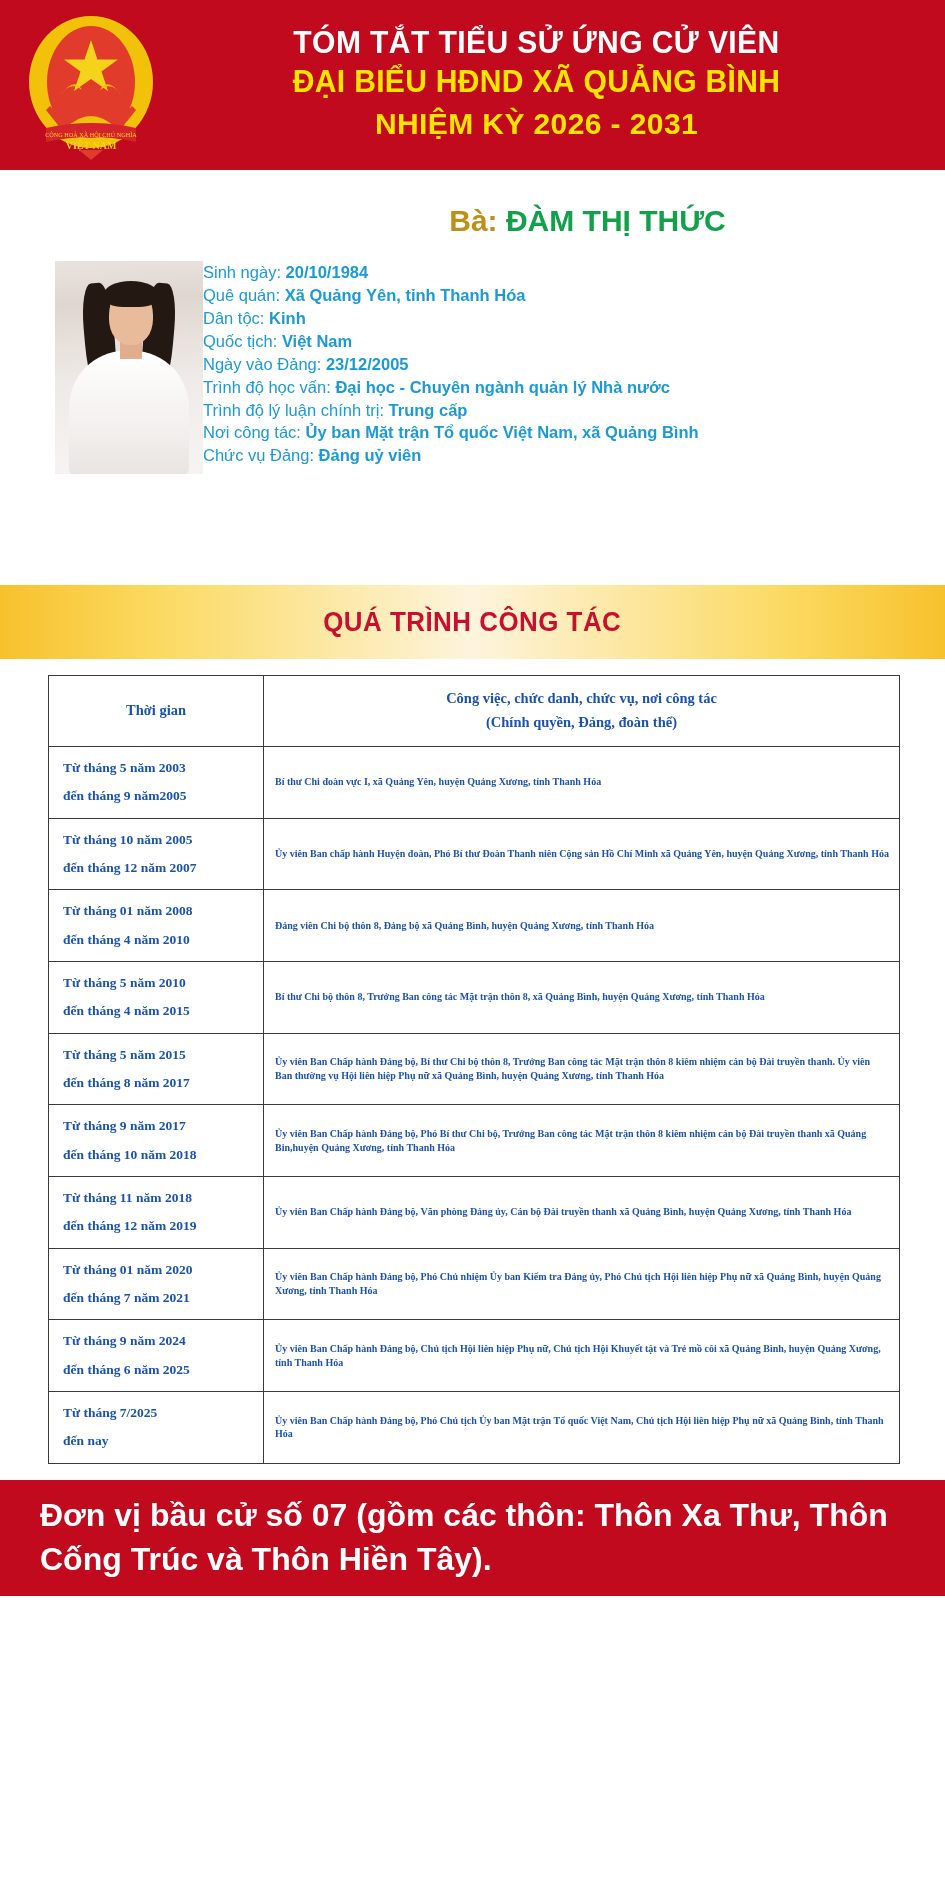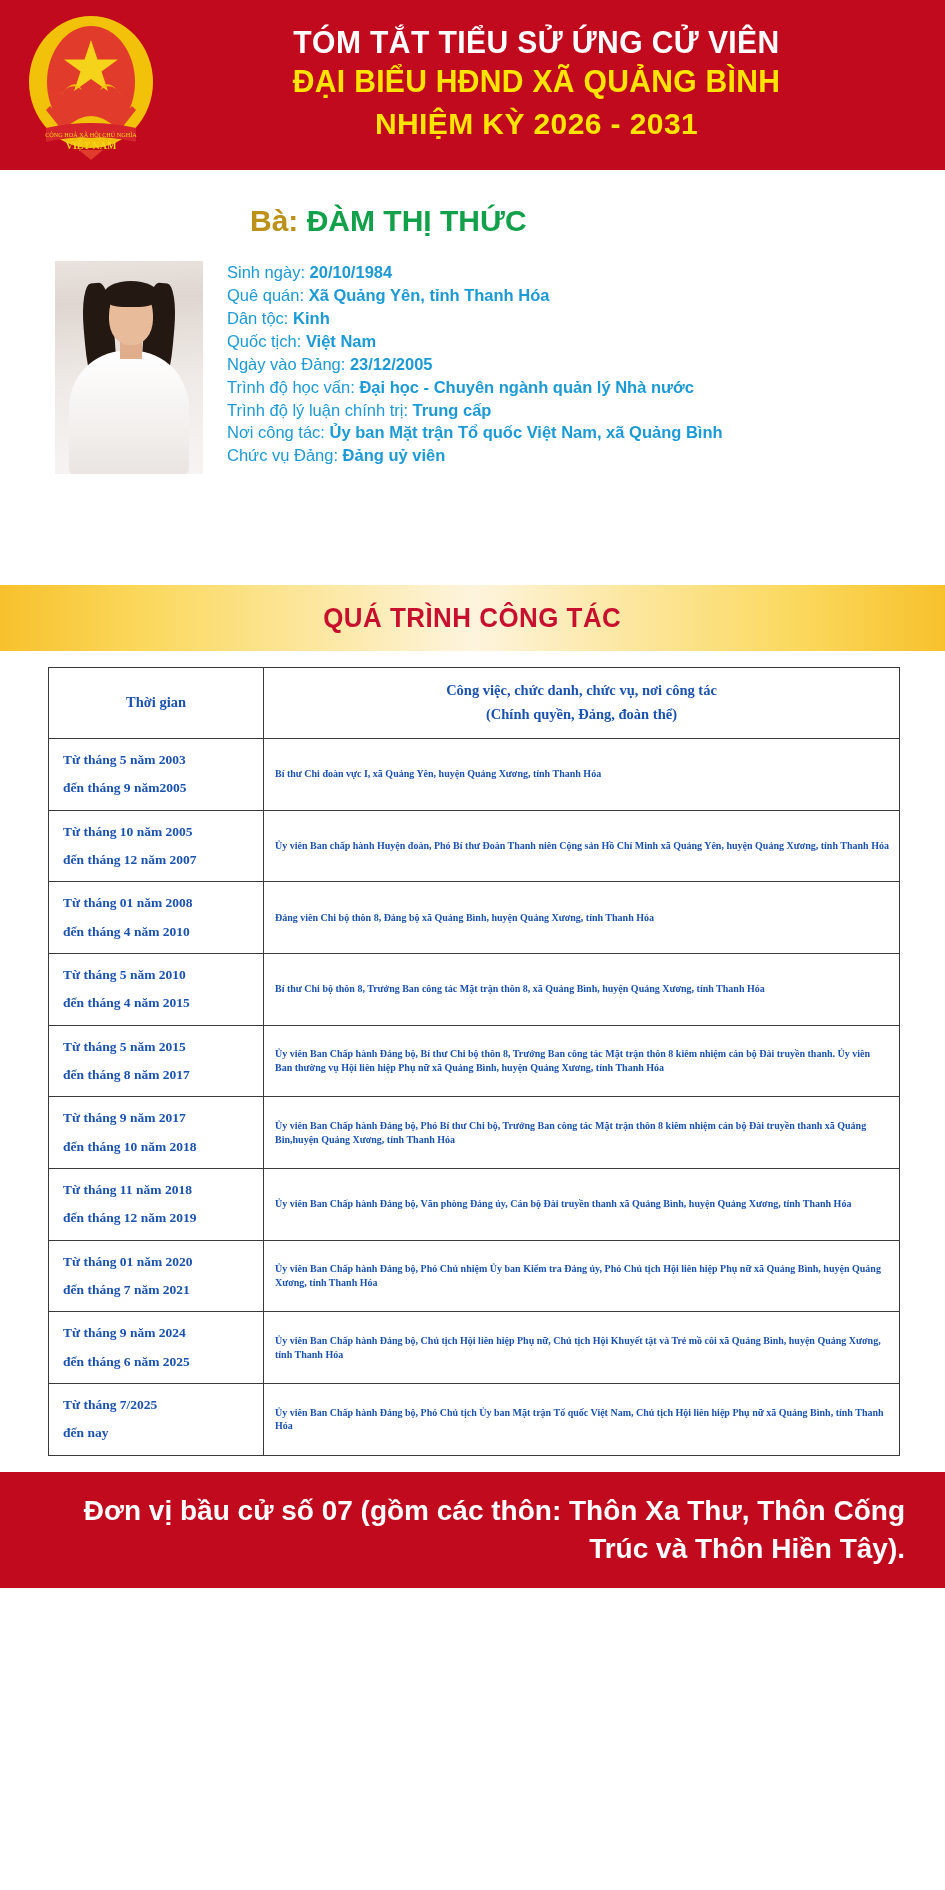--- a/index.html
+++ b/index.html
@@ -61,21 +61,21 @@
   }
 
   
   .candidate {
     padding:16px 0 0 0;
     background:#fff;
     position:relative;
     height:415px;
   }
   .cand-name {
-    text-align:left;
+    text-align:center;
     padding-left:250px;
     padding-right:20px;
     font-size:30px;
     font-weight:bold;
     line-height:1.1;
     margin-top:18px;
     white-space:nowrap;
   }
   .cand-name .prefix { color:#bd9019; }
   .cand-name .fullname { color:#13a04a; }
@@ -118,29 +118,28 @@
     background:linear-gradient(180deg,#ffffff 0%,#f3f0ee 60%,#e9e4e1 100%);
     border-radius:46% 46% 6% 6%;
   }
 
   .bio {
     flex:1;
     padding-right:14px;
     color:#1b9ad6;
     font-size:16.5px;
     line-height:1.39;
-    margin-left:24px;
   }
   .bio-line { white-space:normal; }
   .bio-line b { font-weight:bold; }
   .bio-line .lbl { font-weight:normal; }
 
   
   .section-banner {
-    height:66px;
+    height:74px;
     background:linear-gradient(90deg,#f7c12c 0%,#fbd95f 16%,#fdf4dd 50%,#fbd95f 84%,#f7c12c 100%);
     display:flex;
     align-items:center;
     justify-content:center;
   }
   .section-banner h2 {
     color:#c8102e;
     font-size:27px;
     font-weight:bold;
     letter-spacing:0.5px;
@@ -185,23 +184,23 @@
   .footer {
     background:#c10a1e;
     height:116px;
     display:flex;
     align-items:center;
     justify-content:center;
     padding:0 40px;
   }
   .footer p {
     color:#ffffff;
-    font-size:28px;
-    font-weight:bold;
-    text-align:right;
+    font-size:32px;
+    font-weight:bold;
+    text-align:left;
     line-height:1.36;
   }
 </style>
 </head>
 <body>
 
 <div class="header">
   <div class="emblem">
     <svg viewBox="0 0 138 150" width="138" height="150" aria-hidden="true">
       <ellipse cx="69" cy="72" rx="62" ry="66" fill="#f2c20b"></ellipse>

